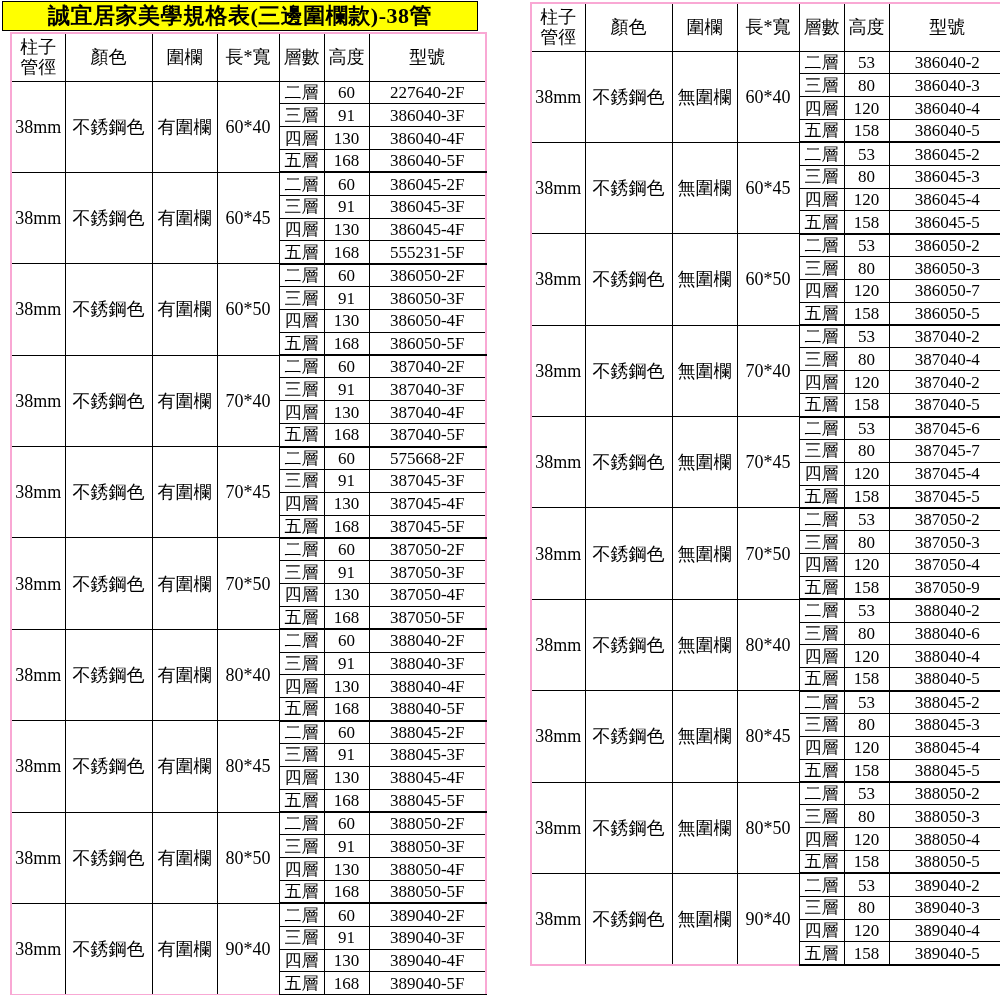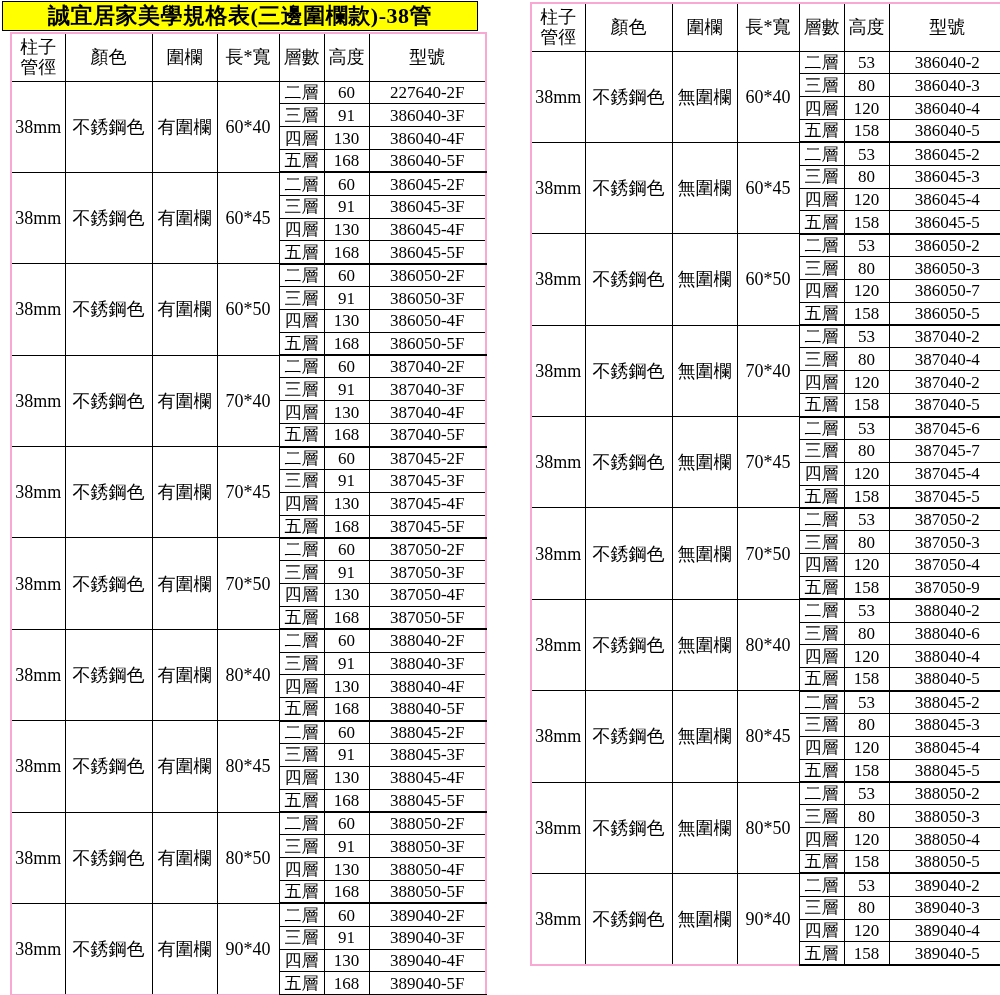--- a/index.html
+++ b/index.html
@@ -122,21 +122,21 @@
           <td>386045-3F</td>
         </tr>
         <tr>
           <td>四層</td>
           <td>130</td>
           <td>386045-4F</td>
         </tr>
         <tr class="glast">
           <td>五層</td>
           <td>168</td>
-          <td>386045-5F</td>
+          <td>555231-5F</td>
         </tr>
         <tr>
           <td rowspan="4" class="merged">38mm</td>
           <td rowspan="4" class="merged">不銹鋼色</td>
           <td rowspan="4" class="merged">有圍欄</td>
           <td rowspan="4" class="merged">60*50</td>
           <td>二層</td>
           <td>60</td>
           <td>386050-2F</td>
         </tr>
@@ -179,21 +179,21 @@
           <td>168</td>
           <td>387040-5F</td>
         </tr>
         <tr>
           <td rowspan="4" class="merged">38mm</td>
           <td rowspan="4" class="merged">不銹鋼色</td>
           <td rowspan="4" class="merged">有圍欄</td>
           <td rowspan="4" class="merged">70*45</td>
           <td>二層</td>
           <td>60</td>
-          <td>387045-2F</td>
+          <td>575668-2F</td>
         </tr>
         <tr>
           <td>三層</td>
           <td>91</td>
           <td>387045-3F</td>
         </tr>
         <tr>
           <td>四層</td>
           <td>130</td>
           <td>387045-4F</td>

